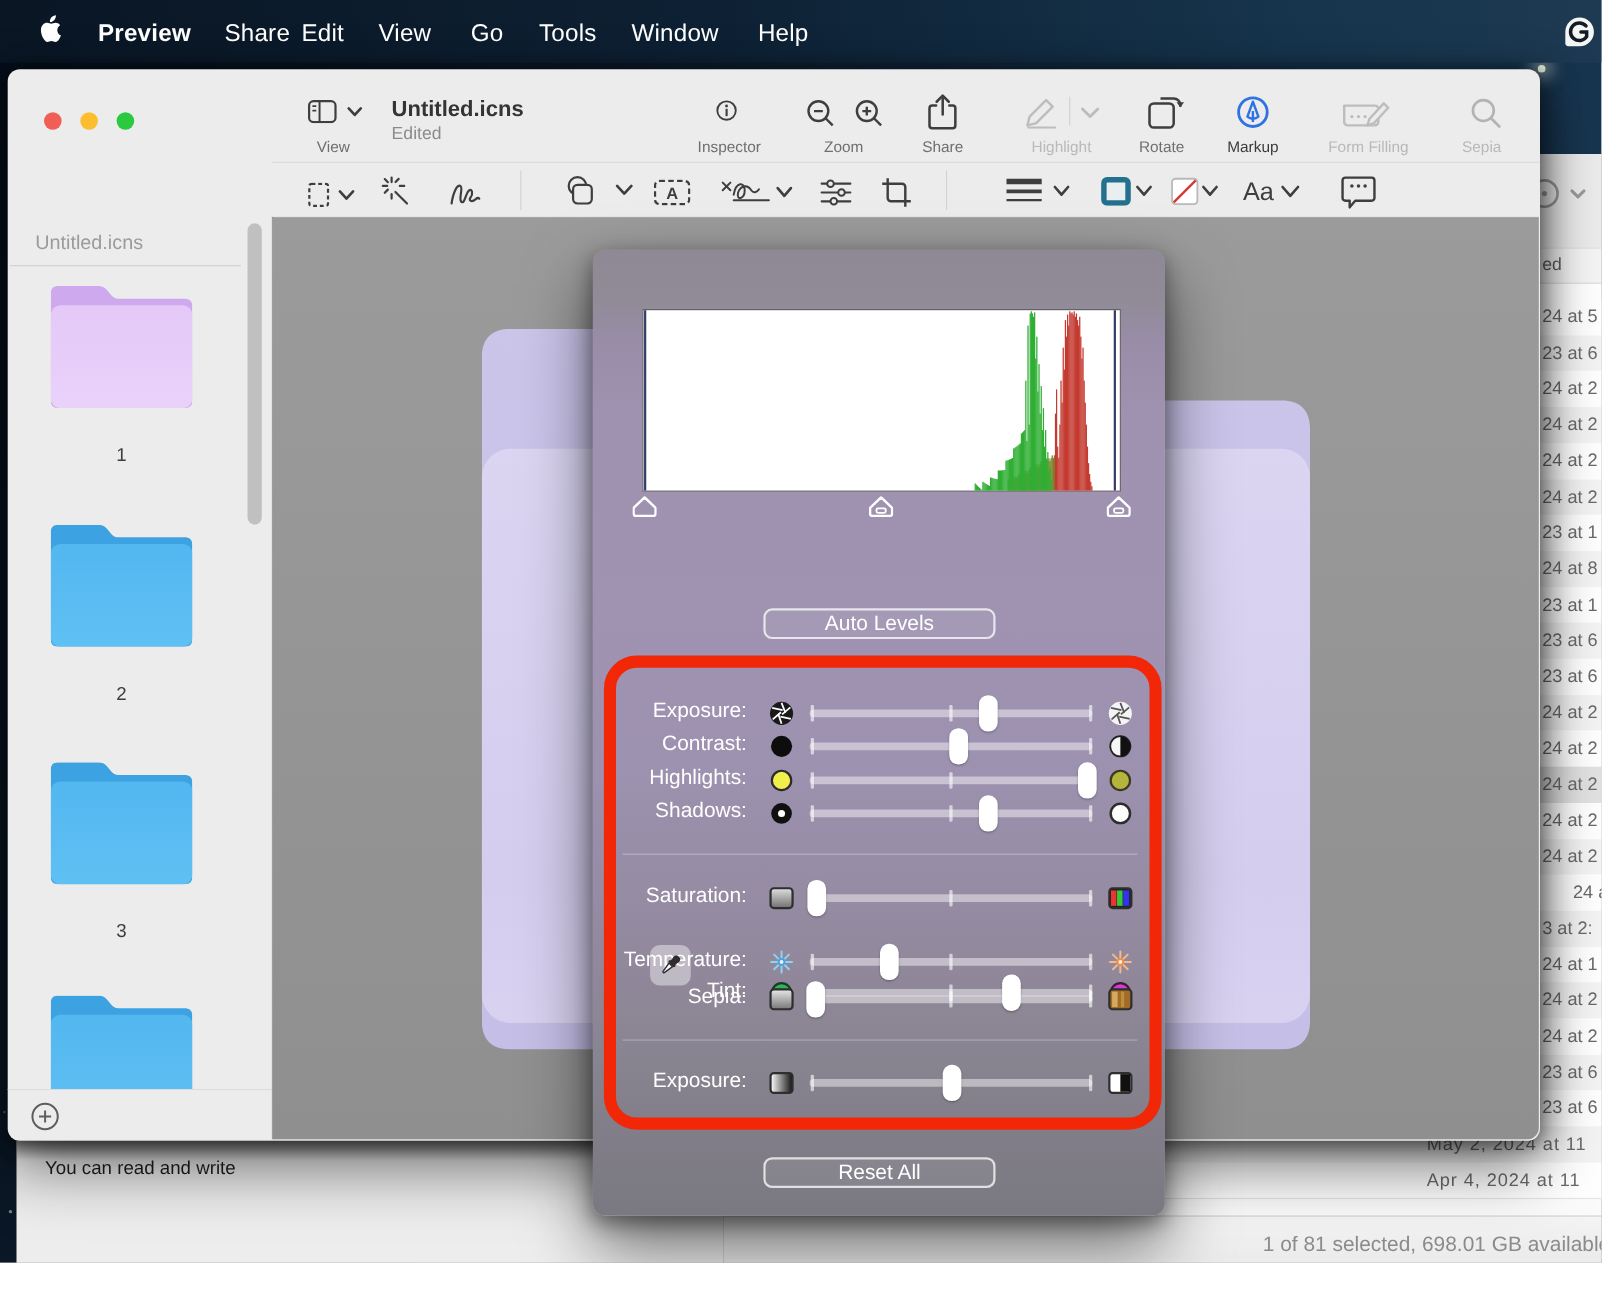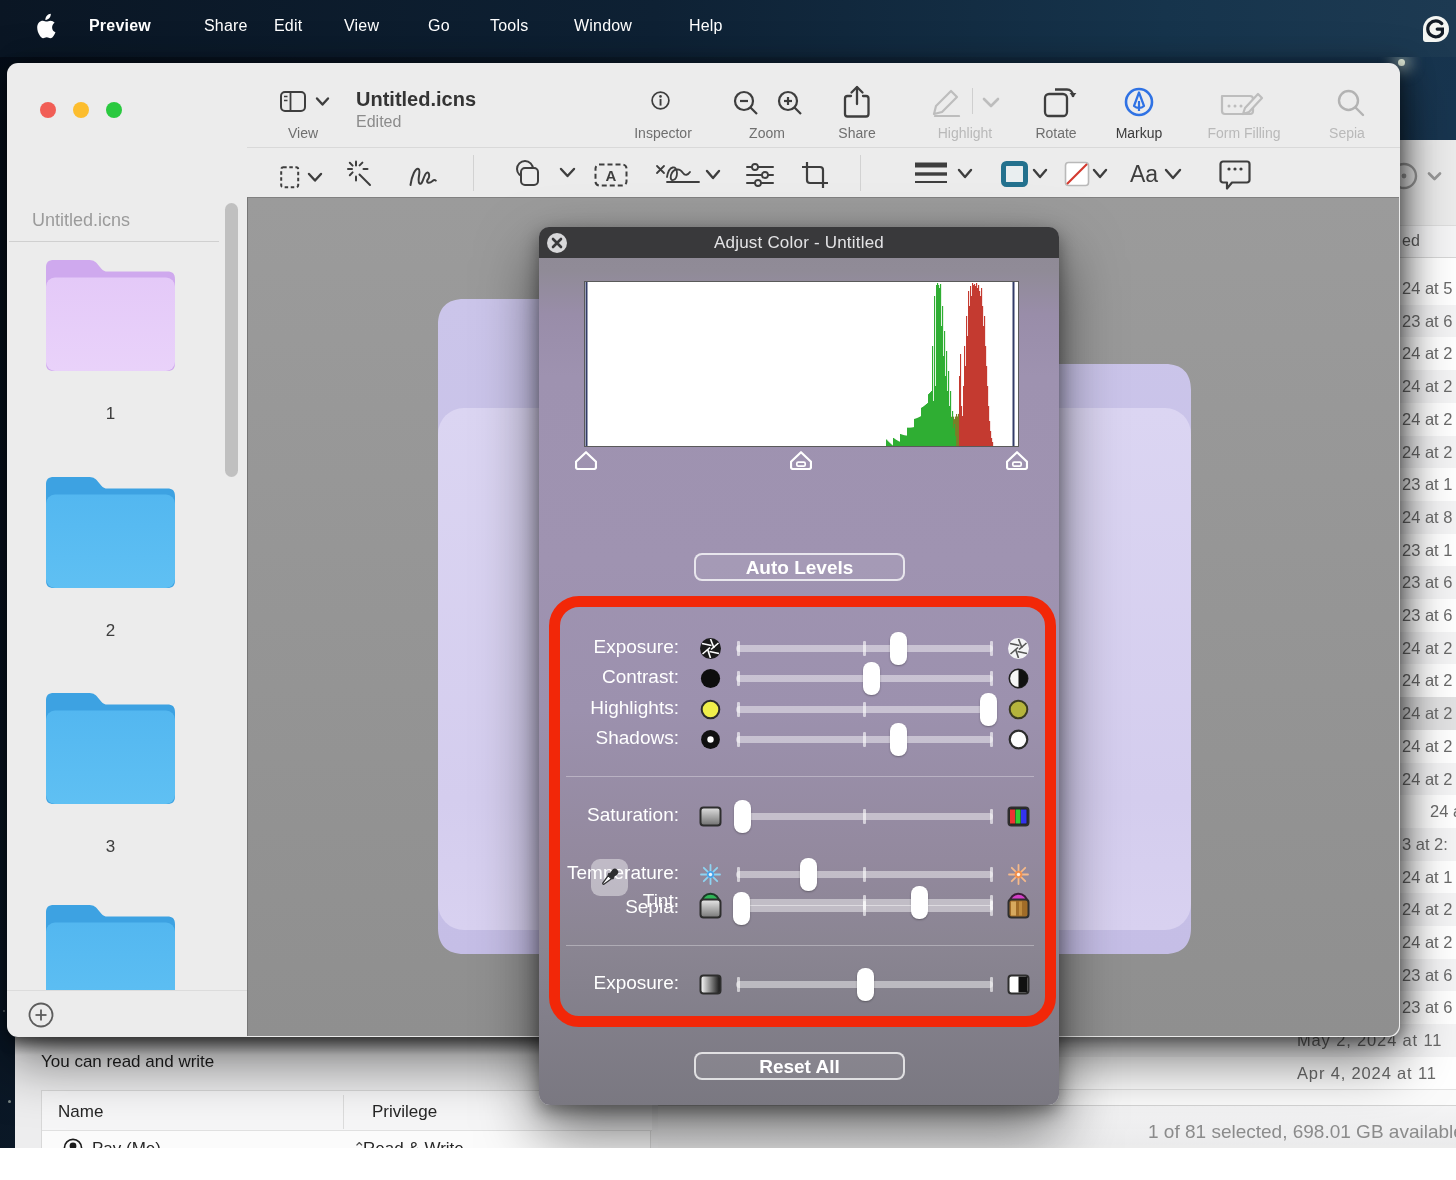--- a/index.html
+++ b/index.html
@@ -8,21 +8,21 @@
   #stage { position:relative; width:1456px; height:1180px; overflow:hidden; }
 
   
   #wall { left:0; top:0; width:1456px; height:1148px;
     background:linear-gradient(115deg,#060d18 0%,#0b1928 30%,#15314a 62%,#1d3c58 100%); }
   .star { position:absolute; background:#e8f2e0; border-radius:50%; }
 
   
   #menubar { left:0; top:0; width:1456px; height:57px;
     background:linear-gradient(90deg,#0a1624 0%,#0e2134 45%,#16344c 80%,#1d3a52 100%);
-    color:#fff; font-size:16px; }
+    color:#fff; font-size:22px; }
   #menubar .mi { position:absolute; top:17px; letter-spacing:.2px; }
 
   
   #finder { left:658px; top:140px; width:798px; height:1008px; background:#ececec; }
   #finder .toolbar { position:absolute; left:0; top:0; width:798px; height:85px; background:#ececec; }
   #finder .hdr { position:absolute; left:0; top:85px; width:798px; height:33px; background:#f5f5f6; border-top:1px solid #dedede; border-bottom:1px solid #d6d6d6; }
   #flist { position:absolute; left:0; top:118px; width:798px; height:831px; background:#fff; }
   .frow { position:absolute; left:0; width:798px; height:33px; font-size:16.5px; color:#6a6a6a; }
   .frow span { position:absolute; top:7px; white-space:pre; }
   #fscroll { position:absolute; left:0; top:949px; width:798px; height:16px; background:#fbfbfb; border-top:1px solid #e3e3e3;}
@@ -51,21 +51,21 @@
     background:linear-gradient(180deg,#8e8995 0%, #908b97 5%, #998da9 10%, #9e92b0 17%, #9f93b1 38%, #9c91ae 55%, #93899e 72%, #8a8592 82%, #827f8a 90%, #7a7881 100%); }
   #dlgtitle { position:absolute; left:0; top:0; width:520px; height:31px; background:#39393b; border-radius:10px 10px 0 0; }
   #dlgtitle .t { position:absolute; width:520px; top:6px; text-align:center; color:#e3e3e5; font-size:17px; font-weight:500; letter-spacing:.2px;}
   .slrow { position:absolute; width:520px; height:30px; }
   .slrow .lab { position:absolute; right:380px; top:3px; font-size:19px; color:#fff; white-space:nowrap; }
   .track { position:absolute; left:197px; top:12px; width:257px; height:7px; background:rgba(255,255,255,.45); border-radius:4px; }
   .tick { position:absolute; top:8px; width:2.5px; height:15px; background:rgba(255,255,255,.6); border-radius:1px; }
   .knob { position:absolute; top:-1px; width:17px; height:33px; background:#fff; border-radius:8px; box-shadow:0 1px 2px rgba(0,0,0,.3); }
   .icn { position:absolute; width:23px; height:23px; top:4px; }
   .dlgbtn { position:absolute; left:155px; width:211px; height:28px; border:2px solid rgba(255,255,255,.75); border-radius:8px;
-     color:#fff; font-size:19px; font-weight:700; text-align:center; line-height:25px; background:rgba(255,255,255,.07); }
+     color:#fff; font-size:19px; font-weight:400; text-align:center; line-height:25px; background:rgba(255,255,255,.07); }
   .divline { position:absolute; left:27px; width:468px; height:1px; background:rgba(255,255,255,.32); }
 
   #redbox { position:absolute; left:10px; top:369px; width:507px; height:431px; border:11px solid #f22708; border-radius:30px; }
 </style>
 </head>
 <body>
 <div id="stage">
   <div class="abs" id="wall"></div>
   <div class="star" style="left:1398px;top:59px;width:7px;height:7px;box-shadow:0 0 14px 6px rgba(235,245,225,.5)"></div>
   <div class="star" style="left:1344px;top:116px;width:3px;height:3px;opacity:.7"></div>
@@ -179,34 +179,20 @@
         </div>
       </div>
     <div id="fscroll"></div>
     <div id="fstatus">
         <span style="position:absolute;left:490px;top:15px">1 of 81 selected, 698.01 GB available</span>
       </div>
   </div>
 
   <div class="abs" id="getinfo">
     <span style="position:absolute;left:26px;top:15px;font-size:17px;color:#1f1f1f">You can read and write</span>
-    <div style="position:absolute;left:26px;top:53px;width:610px;height:58px;background:#fbfbfb;border:1px solid #d8d8d8;border-bottom:none">
-      <div style="position:absolute;left:0;top:0;width:610px;height:40px;background:#f6f6f7;border-bottom:1px solid #e0e0e0"></div>
-      <div style="position:absolute;left:301px;top:4px;width:1px;height:34px;background:#dcdcdc"></div>
-      <span style="position:absolute;left:16px;top:11px;font-size:17px;color:#262626">Name</span>
-      <span style="position:absolute;left:330px;top:11px;font-size:17px;color:#262626">Privilege</span>
-      <svg style="position:absolute;left:21px;top:47px" width="20" height="20" viewBox="0 0 20 20">
-        <circle cx="10" cy="10" r="8.6" fill="none" stroke="#1c1c1c" stroke-width="1.6"></circle>
-        <circle cx="10" cy="8" r="3.4" fill="#1c1c1c"></circle>
-        <path d="M3.5 16.5 a7 5.5 0 0 1 13 0" fill="#1c1c1c"></path>
-      </svg>
-      <span style="position:absolute;left:50px;top:48px;font-size:17px;color:#262626">Pav (Me)</span>
-      <span style="position:absolute;left:311px;top:48px;font-size:15px;color:#4a4a4a">⌃</span>
-      <span style="position:absolute;left:321px;top:48px;font-size:17px;color:#262626">Read &amp; Write</span>
-    </div>
     <div class="shade"></div>
   </div>
 
   <div class="abs" id="pwin">
     <div class="tl" style="left:33px;background:#f15e56"></div>
     <div class="tl" style="left:66px;background:#fcbd2e"></div>
     <div class="tl" style="left:99px;background:#2ac93f"></div>
 
     <svg class="abs" style="left:273px;top:28px" width="50" height="21" viewBox="0 0 50 21">
       <rect x="1" y="1" width="24" height="19" rx="4" fill="none" stroke="#3e3e3e" stroke-width="2"></rect>
@@ -464,27 +450,20 @@
                 <stop offset="1" stop-color="#c5bee6"></stop>
               </linearGradient>
             </defs>
             <path fill="url(#bigb)" d="M26 0 H270 c20 0 29 5 40 18 l26 31 c10 12 20 16 40 16 h351 c17 0 26 9 26 26 v538 c0 17 -9 26 -26 26 H26 c-17 0 -26 -9 -26 -26 V26 C0 9 9 0 26 0 Z"></path>
             <rect x="0" y="109" width="753" height="522" rx="26" fill="url(#bigf)"></rect>
           </svg></div>
       </div>
   </div>
 
   <div class="abs" id="dlg">
-    <div id="dlgtitle">
-      <svg style="position:absolute;left:7px;top:5px" width="22" height="22" viewBox="0 0 22 22">
-        <circle cx="11" cy="11" r="10" fill="#d8d8da"></circle>
-        <path d="M7 7 L15 15 M15 7 L7 15" stroke="#39393b" stroke-width="2.6" stroke-linecap="round"></path>
-      </svg>
-      <span class="t">Adjust Color - Untitled</span>
-    </div>
 
     <svg style="position:absolute;left:45px;top:54px" width="435" height="166" viewBox="0 0 435 166">
       <rect x="0.5" y="0.5" width="434" height="165" fill="#fff" stroke="#5a5a5a" stroke-width="1"></rect>
       <line x1="2.5" y1="1" x2="2.5" y2="165" stroke="#333c68" stroke-width="2"></line>
       <line x1="429.5" y1="1" x2="429.5" y2="165" stroke="#333c68" stroke-width="2"></line>
       <g id="histg">
           <rect x="332" y="155" width="1.15" height="10" fill="#7c7d27"></rect>
           <rect x="333" y="157.45" width="1.15" height="7.550000000000001" fill="#7c7d27"></rect>
           <rect x="334" y="154.9" width="1.15" height="10.1" fill="#7c7d27"></rect>
           <rect x="335" y="157.35" width="1.15" height="7.65" fill="#7c7d27"></rect>

